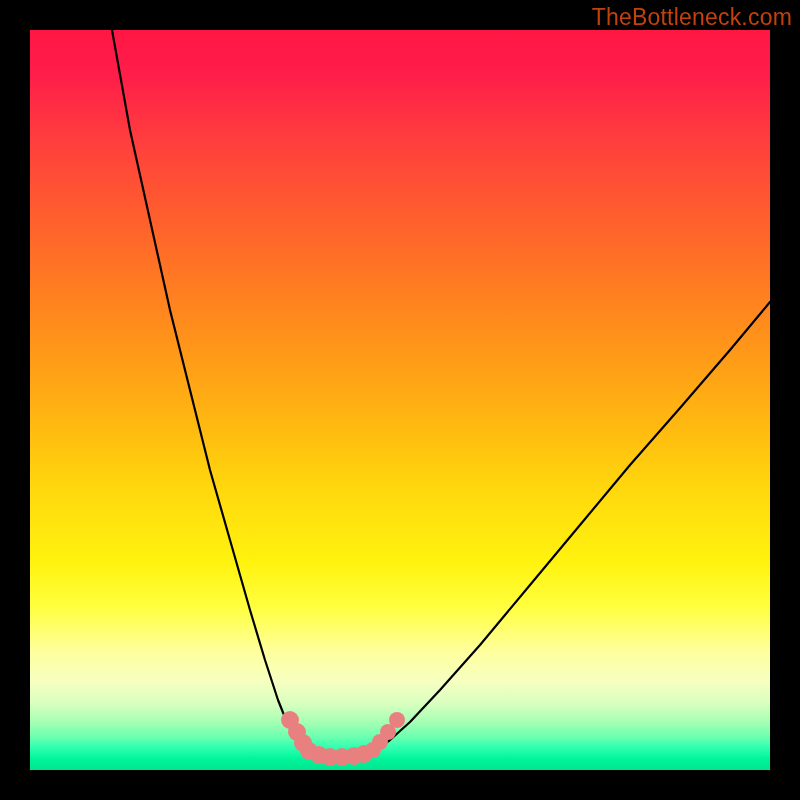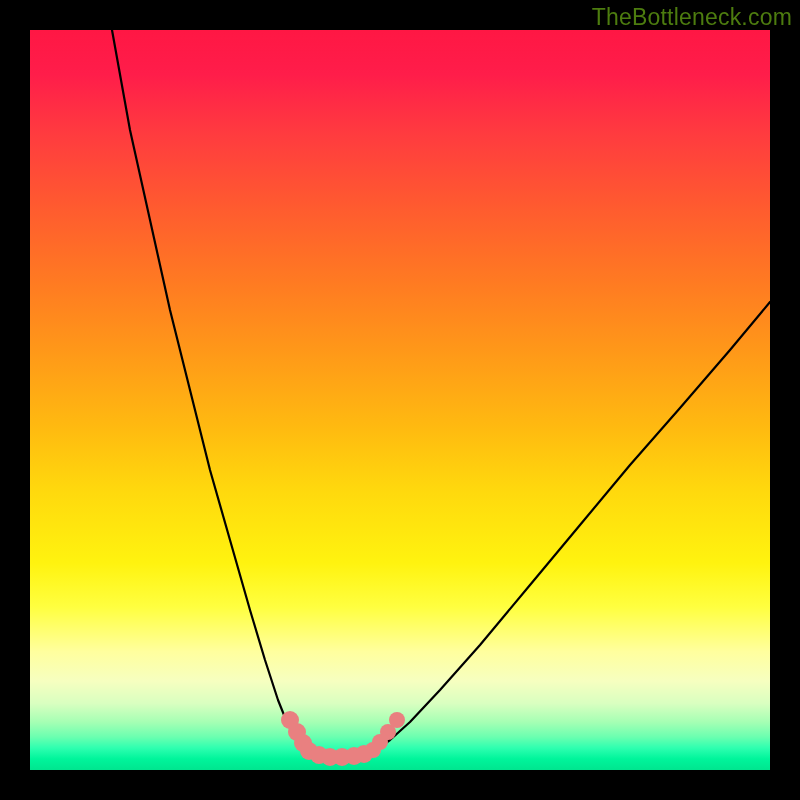--- a/index.html
+++ b/index.html
@@ -59,21 +59,21 @@
     position: absolute;
     left: 0;
     top: 0;
     width: 740px;
     height: 740px;
   }
   .watermark {
     position: absolute;
     top: 4px;
     right: 8px;
-    color: #4d7c0f;
+    color: #c2410c;
     font-size: 23px;
     font-weight: 400;
     letter-spacing: 0.2px;
     user-select: none;
   }
 </style>
 </head>
 <body>
 
 <div class="frame">

